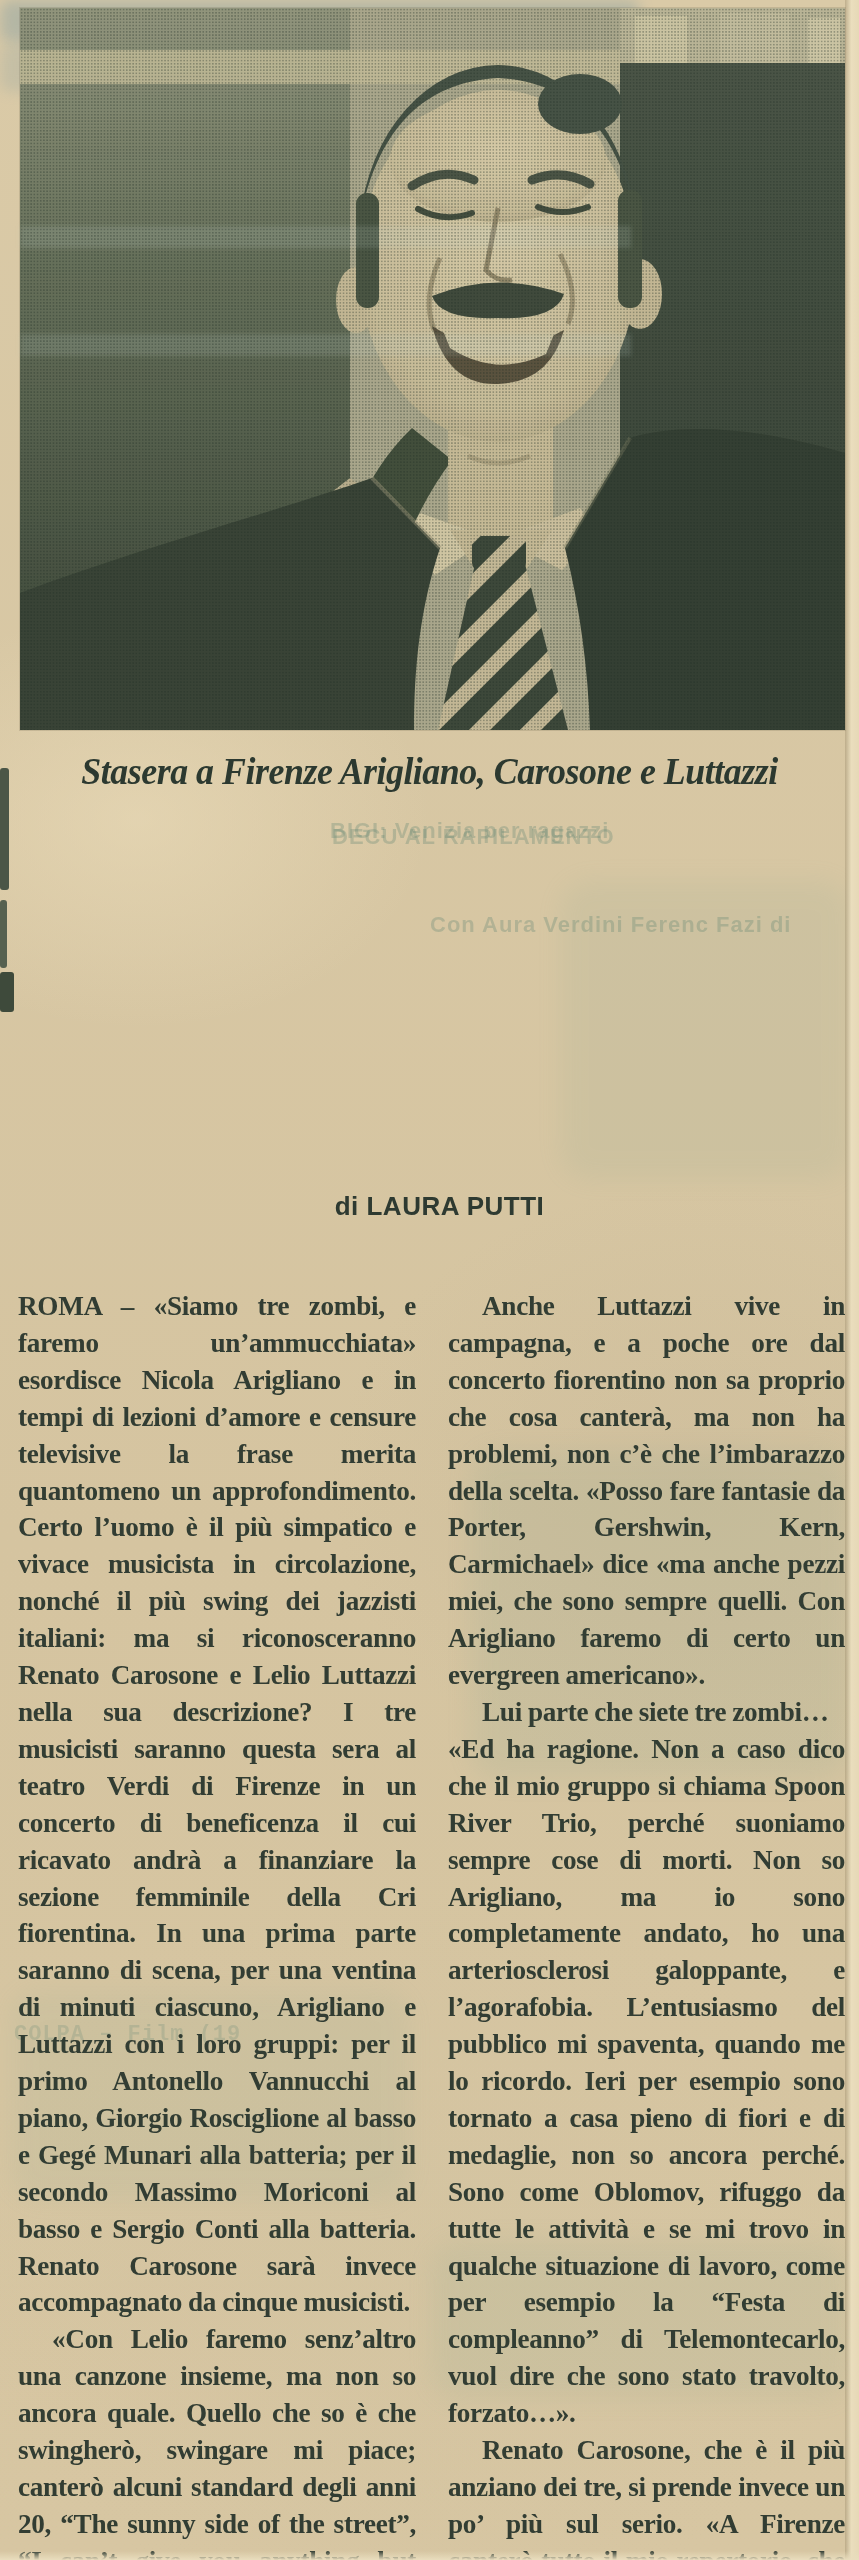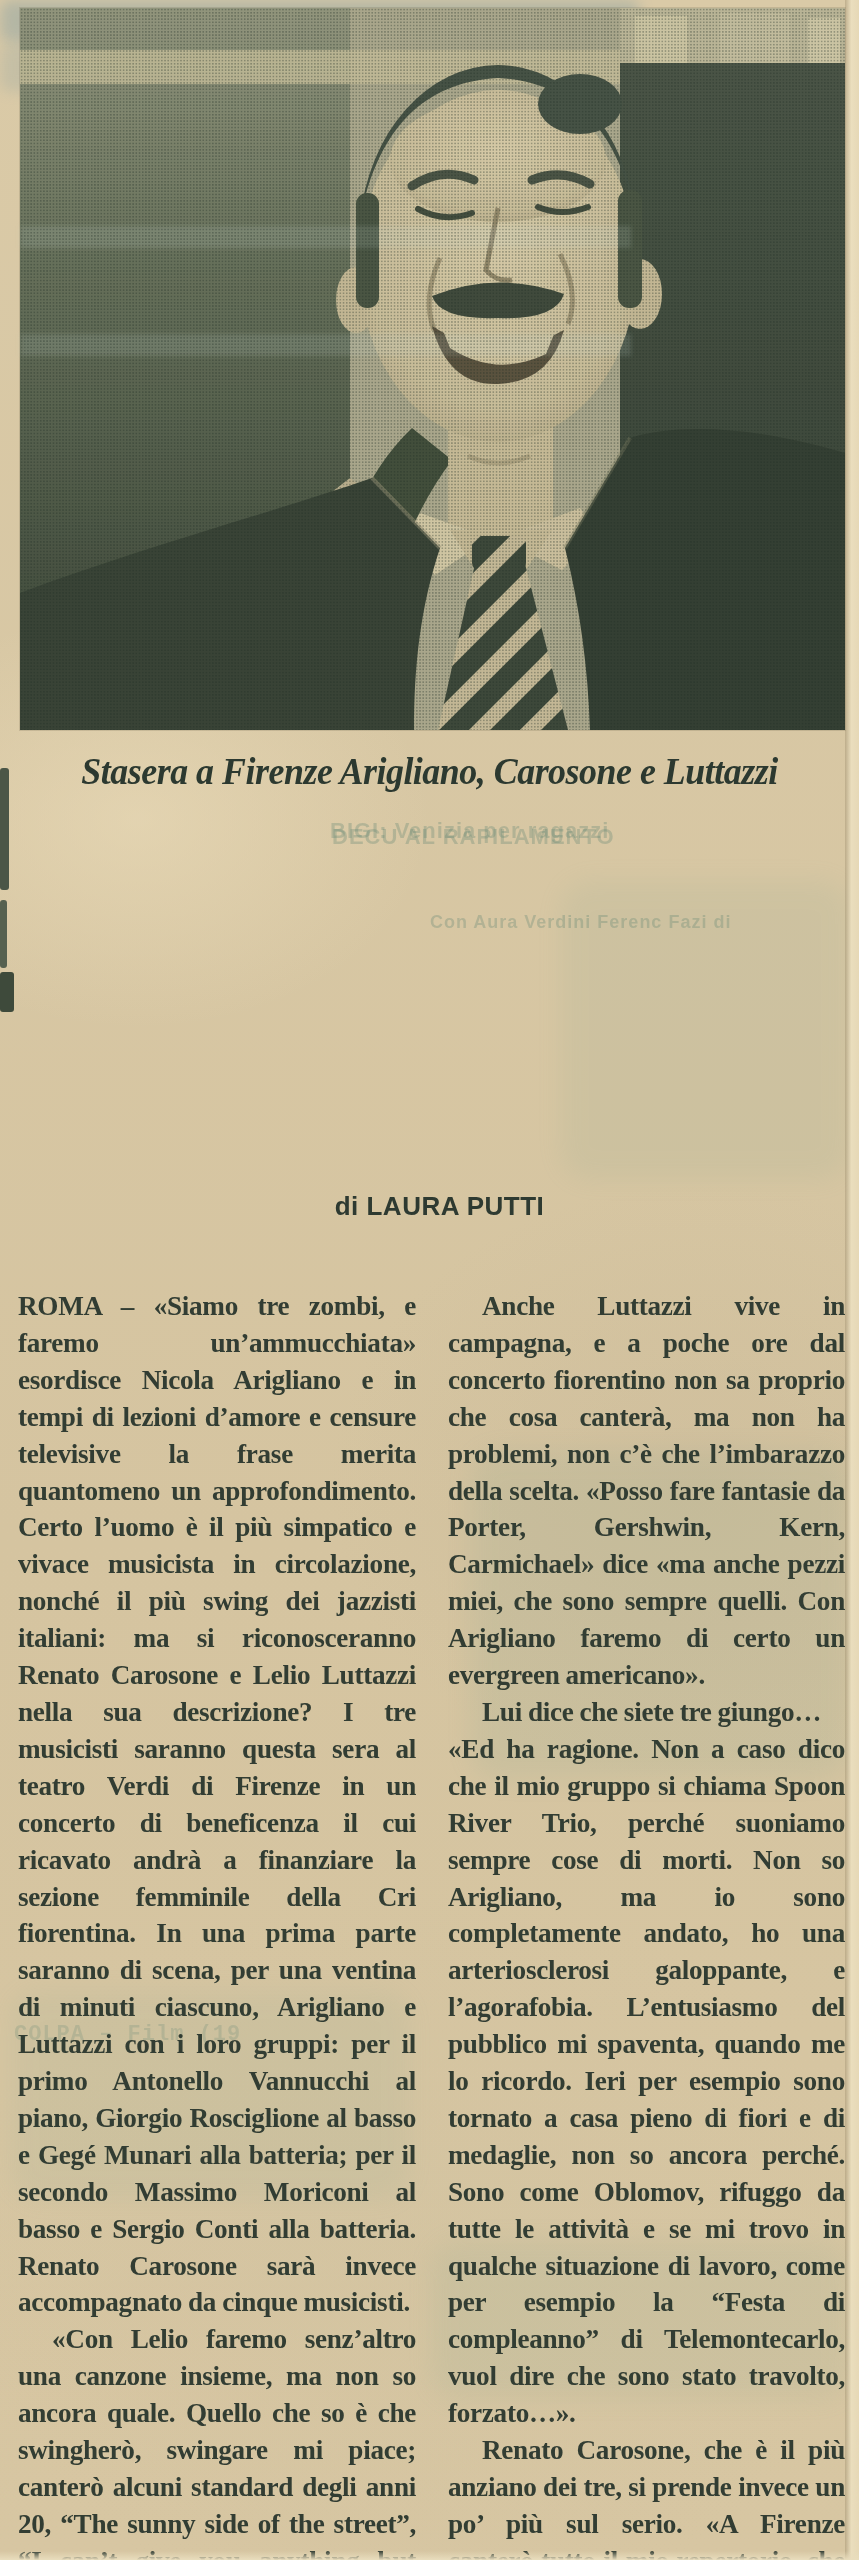--- a/index.html
+++ b/index.html
@@ -58,21 +58,21 @@
   .col-left{left:18px;width:398px;}
   .col-right{left:448px;width:397px;}
   .ind{text-indent:34px;}
 
   
   .ghost{position:absolute;font-family:"Liberation Sans",sans-serif;font-weight:700;
     color:#5e8472;opacity:.30;filter:blur(.7px);letter-spacing:1px;white-space:nowrap;}
   .g0{left:300px;top:712px;font-size:22px;}
   .g1{left:330px;top:818px;font-size:22px;}
   .g2{left:332px;top:824px;font-size:22px;}
-  .g3{left:430px;top:912px;font-size:18px;}
+  .g3{left:430px;top:912px;font-size:22px;}
   .g4{left:250px;top:1000px;font-size:22px;}
   .g5{left:252px;top:1033px;font-size:22px;}
   .g6{left:14px;top:2022px;font-size:22px;opacity:.22;font-family:Liberation Mono, monospace;}
 
   
   .mark{position:absolute;background:#4b5647;filter:blur(.6px);border-radius:3px;}
   .m1{left:0;top:768px;width:9px;height:122px;}
   .m2{left:0;top:900px;width:7px;height:68px;background:#566150;}
   .m3{left:0;top:972px;width:14px;height:40px;background:#3e4a3b;}
 </style>
@@ -172,21 +172,21 @@
   <div class="kicker">Stasera a Firenze Arigliano, Carosone e Luttazzi</div>
   <div class="byline">di LAURA PUTTI</div>
 
   <section class="col col-left">
     <p>ROMA – «Siamo tre zombi, e faremo un’ammucchiata» esordisce Nicola Arigliano e in tempi di lezioni d’amore e censure televisive la frase merita quantomeno un approfondimento. Certo l’uomo è il più simpatico e vivace musicista in circolazione, nonché il più swing dei jazzisti italiani: ma si riconosceranno Renato Carosone e Lelio Luttazzi nella sua descrizione? I tre musicisti saranno questa sera al teatro Verdi di Firenze in un concerto di beneficenza il cui ricavato andrà a finanziare la sezione femminile della Cri fiorentina. In una prima parte saranno di scena, per una ventina di minuti ciascuno, Arigliano e Luttazzi con i loro gruppi: per il primo Antonello Vannucchi al piano, Giorgio Rosciglione al basso e Gegé Munari alla batteria; per il secondo Massimo Moriconi al basso e Sergio Conti alla batteria. Renato Carosone sarà invece accompagnato da cinque musicisti.</p>
     <p class="ind">«Con Lelio faremo senz’altro una canzone insieme, ma non so ancora quale. Quello che so è che swingherò, swingare mi piace; canterò alcuni standard degli anni 20, “The sunny side of the street”, “I can’t give you anything but love”, ma anche il grottesco, come la mia “20 chilometri al giorno” che ha una seconda parte che è nuova e dice “Ogni volta che giungo sulla soglia salta fuori che tu non ne hai più voglia…”».</p>
 
   </section>
   <section class="col col-right">
     <p class="ind">Anche Luttazzi vive in campagna, e a poche ore dal concerto fiorentino non sa proprio che cosa canterà, ma non ha problemi, non c’è che l’imbarazzo della scelta. «Posso fare fantasie da Porter, Gershwin, Kern, Carmichael» dice «ma anche pezzi miei, che sono sempre quelli. Con Arigliano faremo di certo un evergreen americano».</p>
-    <p class="ind">Lui dice che siete tre giungo…</p>
+    <p class="ind">Lui parte che siete tre zombi…</p>
     <p>«Ed ha ragione. Non a caso dico che il mio gruppo si chiama Spoon River Trio, perché suoniamo sempre cose di morti. Non so Arigliano, ma io sono completamente andato, ho una arteriosclerosi galoppante, e l’agorafobia. L’entusiasmo del pubblico mi spaventa, quando me lo ricordo. Ieri per esempio sono tornato a casa pieno di fiori e di medaglie, non so ancora perché. Sono come Oblomov, rifuggo da tutte le attività e se mi trovo in qualche situazione di lavoro, come per esempio la “Festa di compleanno” di Telemontecarlo, vuol dire che sono stato travolto, forzato…».</p>
     <p class="ind">Renato Carosone, che è il più anziano dei tre, si prende invece un po’ più sul serio. «A Firenze canterò tutto il mio repertorio, che è quello che il pubblico vuole ascoltare». Con i suoi “colleghi illustri” è legato da quella vena di umorismi, ma anche dal fatto di aver vissuto gli stessi tempi, che furono. «Abbiamo già suonato assieme. Con Arigliano abbiamo fatto concerti improvvisati in casa mia; con Luttazzi ci siamo trovati per caso a suonare la stessa estate a Capri». Quanti anni fa maestro? «Tanti, era il 1952…».</p>
   </section>
 
   <div class="mark m1"></div>
   <div class="mark m2"></div>
   <div class="mark m3"></div>
   <div class="edge-right"></div>
   <div class="edge-bottom"></div>
 

